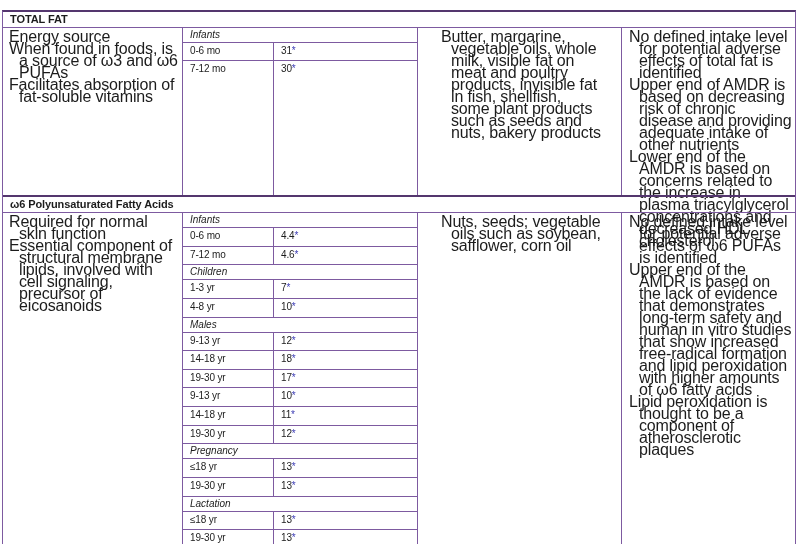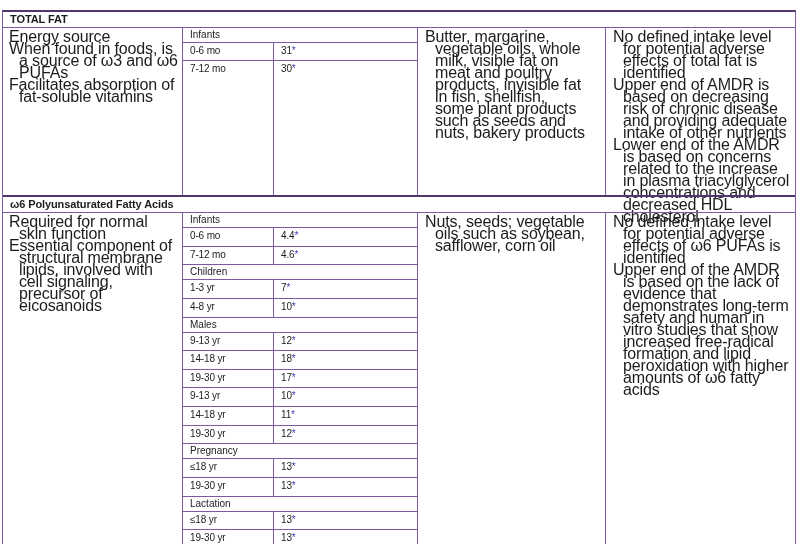--- a/index.html
+++ b/index.html
@@ -26,29 +26,29 @@
   #sec-1{flex:1;border-top:2px solid var(--thick);}
   .sec-title{
     flex:0 0 auto;border-bottom:1px solid var(--thin);
     font-weight:bold;font-size:11px;line-height:13px;
     letter-spacing:-0.1px;padding:1px 0 1px 7px;
   }
   .sec-body{display:flex;flex-direction:row;flex:1;min-height:0;}
   .cell{box-sizing:border-box;min-width:0;}
   .col-fn{flex:0 0 180px;border-right:1px solid var(--thin);padding:3px 4px 0 6px;}
   .col-sub{flex:0 0 235px;border-right:1px solid var(--thin);display:flex;flex-direction:column;}
-  .col-food{flex:0 0 188px;border-right:1px solid var(--thin);padding:3px 20px 0 7px;}
+  .col-food{flex:0 0 188px;border-right:1px solid var(--thin);padding:3px 20px 0 7px;margin-left:16px;}
   .col-adv{flex:1;padding:3px 3px 0 7px;}
   p.hang{
     margin:0;font-size:16px;line-height:12px;letter-spacing:-0.15px;
     padding-left:10px;text-indent:-10px;
   }
   .cat-row{
     flex:0 0 15px;border-bottom:1px solid var(--thin);
-    font-size:10px;line-height:14px;
+    font-style:italic;font-size:10px;line-height:14px;
     padding-left:7px;box-sizing:border-box;
   }
   .data-row{
     display:flex;flex-direction:row;border-bottom:1px solid var(--thin);
     font-size:10px;box-sizing:border-box;min-height:0;
   }
   .sub-1 .data-row{flex:1 1 auto;}
   .sub-0 .data-row{flex:0 0 18px;}
   .sub-0 .data-row.stretch{flex:1 1 auto;border-bottom:none;}
   .data-row.last{border-bottom:none;}
@@ -163,17 +163,18 @@
             <div class="age-cell">19-30 yr</div>
             <div class="val-cell"><span>13</span><span class="ast">*</span></div>
           </div>
         </div>
       <div class="cell col-food">
           <p class="hang">Nuts, seeds; vegetable oils such as soybean, safflower, corn oil</p>
         </div>
       <div class="cell col-adv">
           <p class="hang">No defined intake level for potential adverse effects of ω6 PUFAs is identified</p>
           <p class="hang">Upper end of the AMDR is based on the lack of evidence that demonstrates long-term safety and human in vitro studies that show increased free-radical formation and lipid peroxidation with higher amounts of ω6 fatty acids</p>
+          <p class="hang">Lipid peroxidation is thought to be a component of atherosclerotic plaques</p>
         </div>
     </div>
   </section>
 
 </div>
 
 </body></html>

